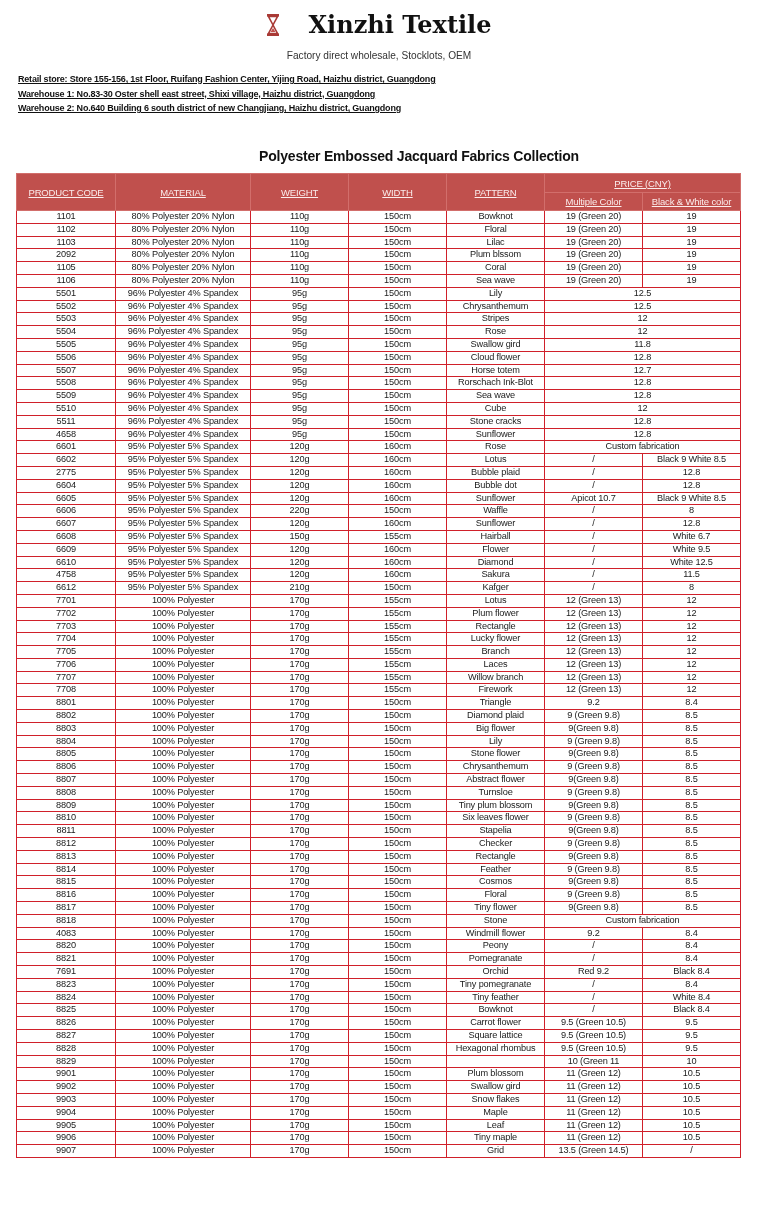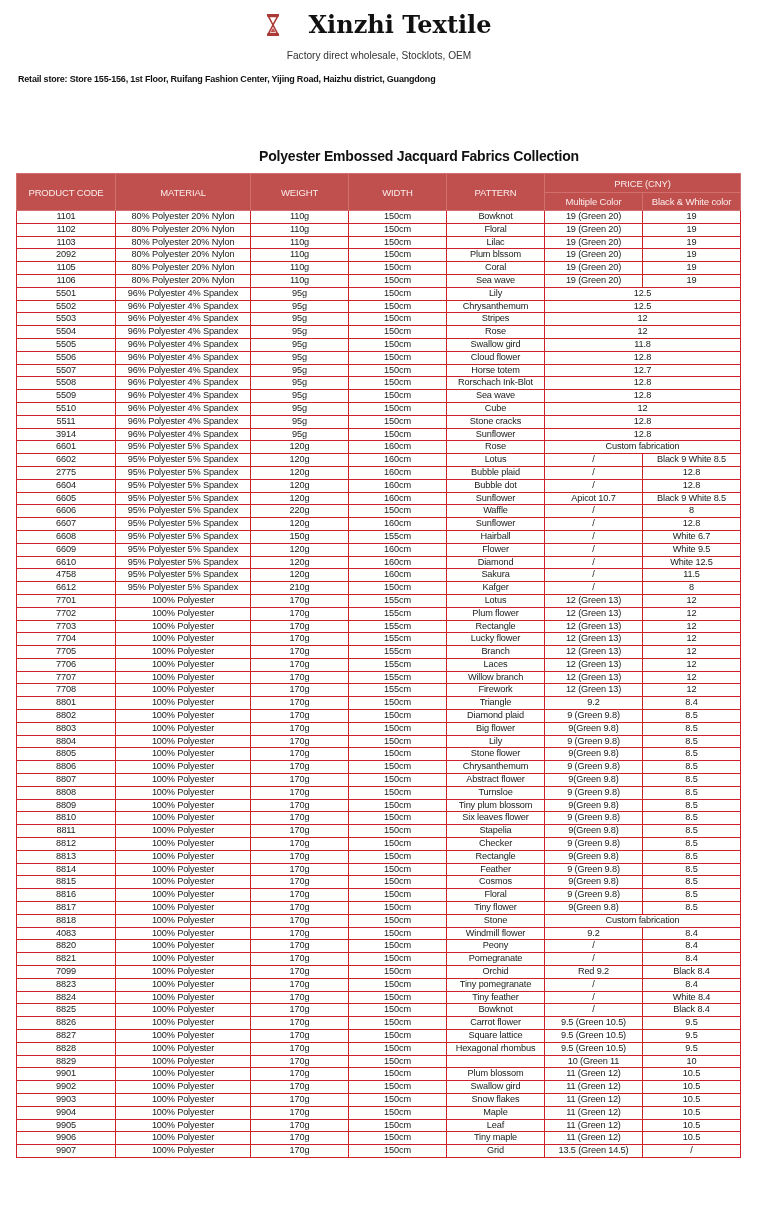--- a/index.html
+++ b/index.html
@@ -1,32 +1,32 @@
 <!DOCTYPE html>
 <html><head>
 <meta charset="utf-8">
 <style>
   html, body { margin: 0; padding: 0; background: #ffffff; }
   body { width: 758px; height: 1228px; position: relative; overflow: hidden; font-family: "Liberation Serif", serif; color: #111; }
   .brand { position: absolute; top: 10px; left: 0; width: 758px; text-align: center; }
   .brand-title { display: inline-flex; align-items: center; gap: 28px; font-family: "DejaVu Serif", serif; font-weight: bold; font-size: 24px; color: #111; text-align: right; }
   .logo { width: 14px; height: 24px; display: inline-block; }
   .tagline { position: absolute; top: 49px; left: 0; width: 758px; text-align: center; font-size: 11px; color: #333; font-family: "Liberation Sans", sans-serif; transform: scaleX(0.92); }
-  .addresses { position: absolute; top: 72px; left: 18px; font-family: "Liberation Sans", sans-serif; font-size: 9px; font-weight: bold; line-height: 14.5px; color: #111; letter-spacing: -0.2px; }
+  .addresses { position: absolute; top: 72px; left: 18px; font-family: "Liberation Sans", sans-serif; font-size: 9px; font-weight: bold; line-height: 14.5px; color: #111; letter-spacing: -0.2px; text-decoration: underline; }
   .addresses div { white-space: nowrap; }
   .collection-title { position: absolute; top: 148px; left: 0; width: 758px; text-align: center; font-family: Liberation Sans, sans-serif; font-weight: bold; font-size: 14px; color: #111; letter-spacing: -0.2px; padding-left: 40px; }
   table.price { position: absolute; top: 173px; left: 16px; width: 724px; border-collapse: collapse; table-layout: fixed; font-family: "Liberation Sans", sans-serif; font-size: 9.2px; letter-spacing: -0.15px; }
   table.price col.c-code { width: 99px; }
   table.price col.c-mat { width: 135px; }
   table.price col.c-wt { width: 98px; }
   table.price col.c-wd { width: 98px; }
   table.price col.c-pat { width: 98px; }
   table.price col.c-mc { width: 98px; }
   table.price col.c-bw { width: 98px; }
-  thead th { background: #c0504d; color: #fbecec; font-weight: normal; font-size: 9.5px; border: 1px solid #d26e6b; text-align: center; padding: 0; }
+  thead th { background: #c0504d; color: #fbecec; font-weight: normal; font-size: 9.5px; border: 1px solid #d26e6b; text-align: center; padding: 0; text-decoration: underline; }
   thead tr.h1 th { height: 18px; }
   thead tr.h2 th { height: 17px; margin-left: 32px; }
   tbody td { border: 1px solid #d0202a; text-align: center; height: 11.8px; line-height: 11.8px; padding: 0; white-space: nowrap; overflow: hidden; color: #1a1a1a; }
   tbody tr { background: #fff; }
 </style>
 </head>
 <body>
 
 <div class="brand">
   <span class="brand-title">
@@ -37,20 +37,22 @@
       <path d="M4.5 19 L9.5 19 L7 15 Z" fill="#c0504d"></path>
     </svg>
     <span>Xinzhi Textile</span>
   </span>
 </div>
 
 <div class="tagline">Factory direct wholesale, Stocklots, OEM</div>
 
 <div class="addresses">
   <div>Retail store: Store 155-156, 1st Floor, Ruifang Fashion Center, Yijing Road, Haizhu district, Guangdong</div>
+  <div>Warehouse 1: No.83-30 Oster shell east street, Shixi village, Haizhu district, Guangdong</div>
+  <div>Warehouse 2: No.640 Building 6 south district of new Changjiang, Haizhu district, Guangdong</div>
 </div>
 
 <div class="collection-title">Polyester Embossed Jacquard Fabrics Collection</div>
 
 <table class="price">
   <colgroup>
     <col class="c-code">
       <col class="c-mat">
       <col class="c-wt">
       <col class="c-wd">
@@ -209,21 +211,21 @@
       </tr>
       <tr>
         <td>5511</td>
         <td>96% Polyester 4% Spandex</td>
         <td>95g</td>
         <td>150cm</td>
         <td>Stone cracks</td>
         <td colspan="2">12.8</td>
       </tr>
       <tr>
-        <td>3914</td>
+        <td>4658</td>
         <td>96% Polyester 4% Spandex</td>
         <td>95g</td>
         <td>150cm</td>
         <td>Sunflower</td>
         <td colspan="2">12.8</td>
       </tr>
       <tr>
         <td>6601</td>
         <td>95% Polyester 5% Spandex</td>
         <td>120g</td>
@@ -584,21 +586,21 @@
       <tr>
         <td>8821</td>
         <td>100% Polyester</td>
         <td>170g</td>
         <td>150cm</td>
         <td>Pomegranate</td>
         <td>/</td>
         <td>8.4</td>
       </tr>
       <tr>
-        <td>7099</td>
+        <td>7691</td>
         <td>100% Polyester</td>
         <td>170g</td>
         <td>150cm</td>
         <td>Orchid</td>
         <td>Red 9.2</td>
         <td>Black 8.4</td>
       </tr>
       <tr>
         <td>8823</td>
         <td>100% Polyester</td>

